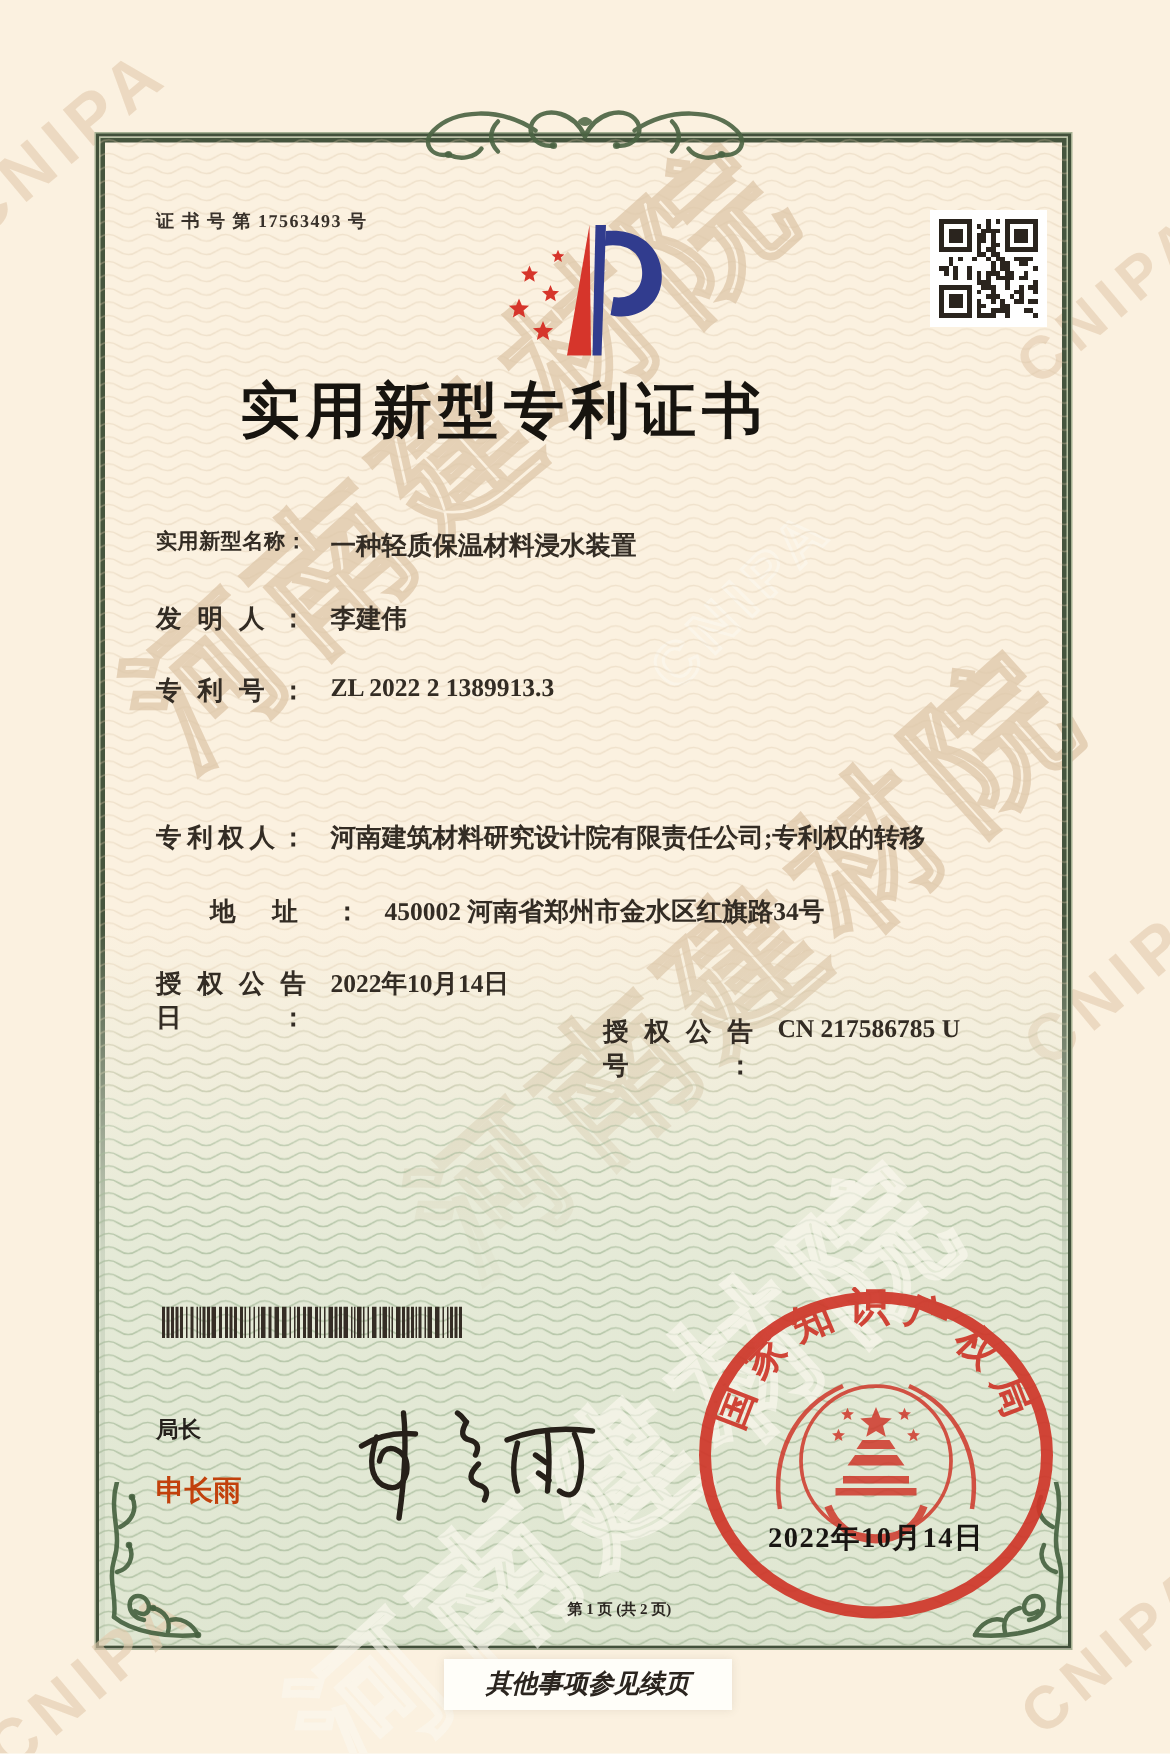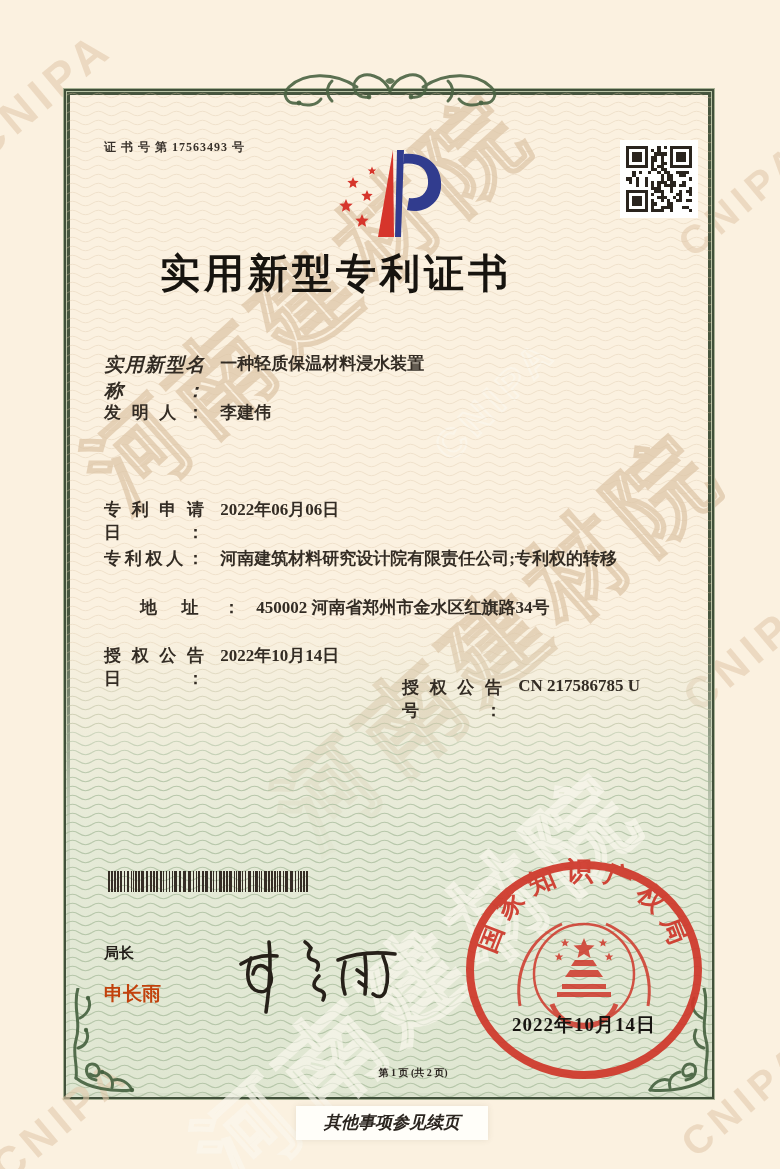--- a/index.html
+++ b/index.html
@@ -49,21 +49,21 @@
   .qr{ position:absolute; left:620px; top:140px; }
   .title{
     position:absolute; left:64px; top:246px; width:544px; text-align:center;
     font-size:40px; font-weight:700; letter-spacing:4px; color:#17140f;
   }
   .frow{ position:absolute; left:104px; font-size:17px; }
   .flabel{
     display:inline-block; width:100px; font-weight:700; color:#332c24;
     text-align:justify; text-align-last:justify; vertical-align:top;
   }
-  .flabel.long{ font-size:19px; letter-spacing:-.5px;font-style:italic; }
+  .flabel.long{ font-size:14px; letter-spacing:-.5px; }
   .fvalue{ font-weight:700; color:#332c24; margin-left:12px; }
   .grant2{ position:absolute; left:298px; top:0;margin-top:32px; }
   .body-text{
     position:absolute; left:102px; top:678px; width:584px;
     font-size:17px; line-height:28.5px; font-weight:600; font-style:italic; color:#2e2620;
   }
   .body-text p{ margin:0; text-indent:2em; }
   .barcode{ position:absolute; left:108px; top:871px; }
   .director-label{ position:absolute; left:104px; top:944px; font-size:15px; font-weight:700; color:#24201b;
     font-family:"Liberation Sans","DejaVu Sans",sans-serif;}
@@ -322,23 +322,23 @@
     <div class="title">实用新型专利证书</div>
 
     <div class="frow" style="top:352px;">
       <span class="flabel long">实用新型名称：</span>
       <span class="fvalue">一种轻质保温材料浸水装置</span>
     </div>
     <div class="frow" style="top:401px;">
       <span class="flabel">发明人：</span>
       <span class="fvalue">李建伟</span>
     </div>
-    <div class="frow" style="top:498px;">
-      <span class="flabel">专利申请日：</span>
-      <span class="fvalue">2022年06月06日</span>
+    <div class="frow" style="top:449px;">
+      <span class="flabel">专利号：</span>
+      <span class="fvalue">ZL 2022 2 1389913.3</span>
     </div>
     <div class="frow" style="top:547px;">
       <span class="flabel">专利权人：</span>
       <span class="fvalue">河南建筑材料研究设计院有限责任公司;专利权的转移</span>
     </div>
     <div class="frow" style="top:596px;margin-left:36px;">
       <span class="flabel">地址：</span>
       <span class="fvalue">450002 河南省郑州市金水区红旗路34号</span>
     </div>
     <div class="frow" style="top:644px; width:600px;">

